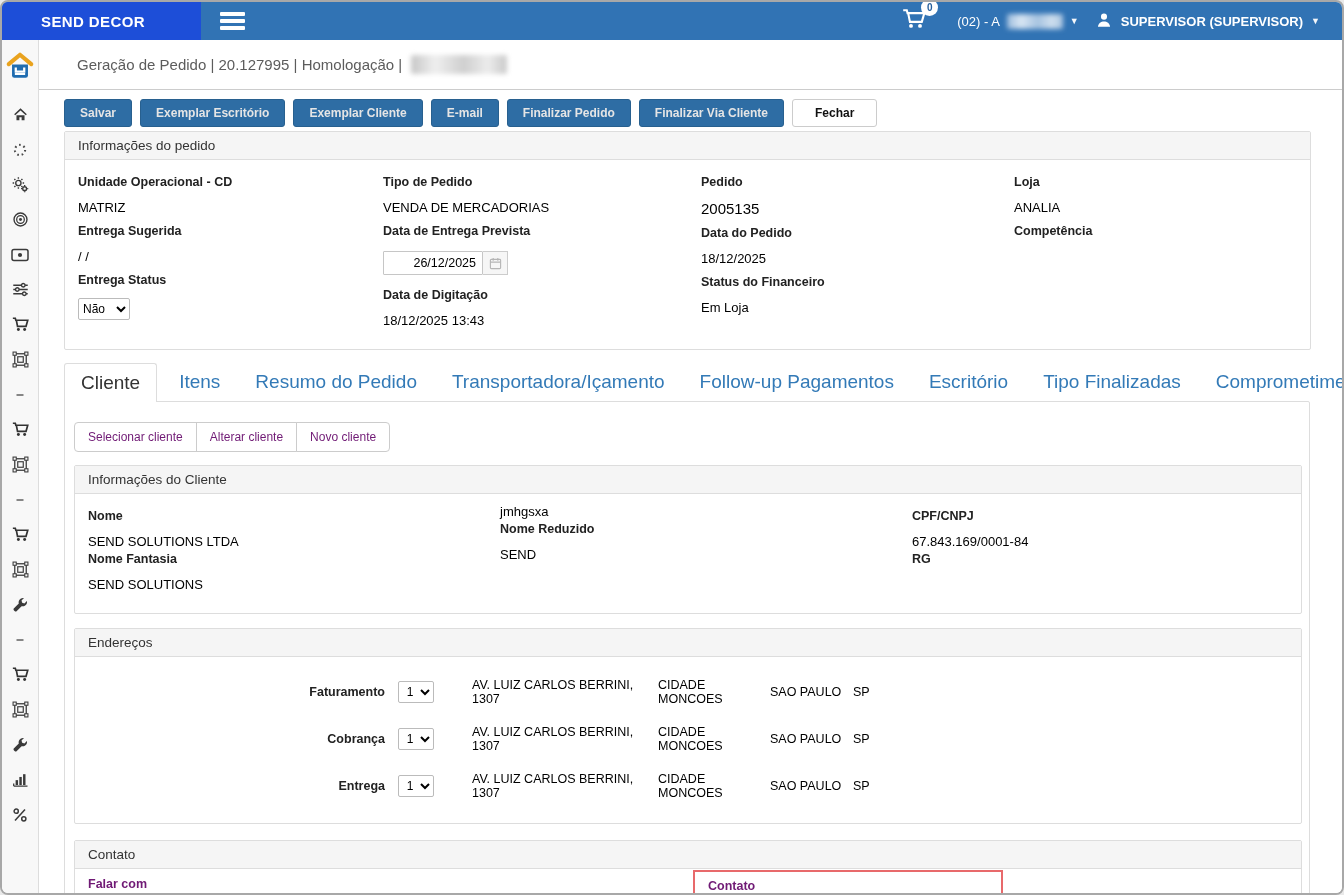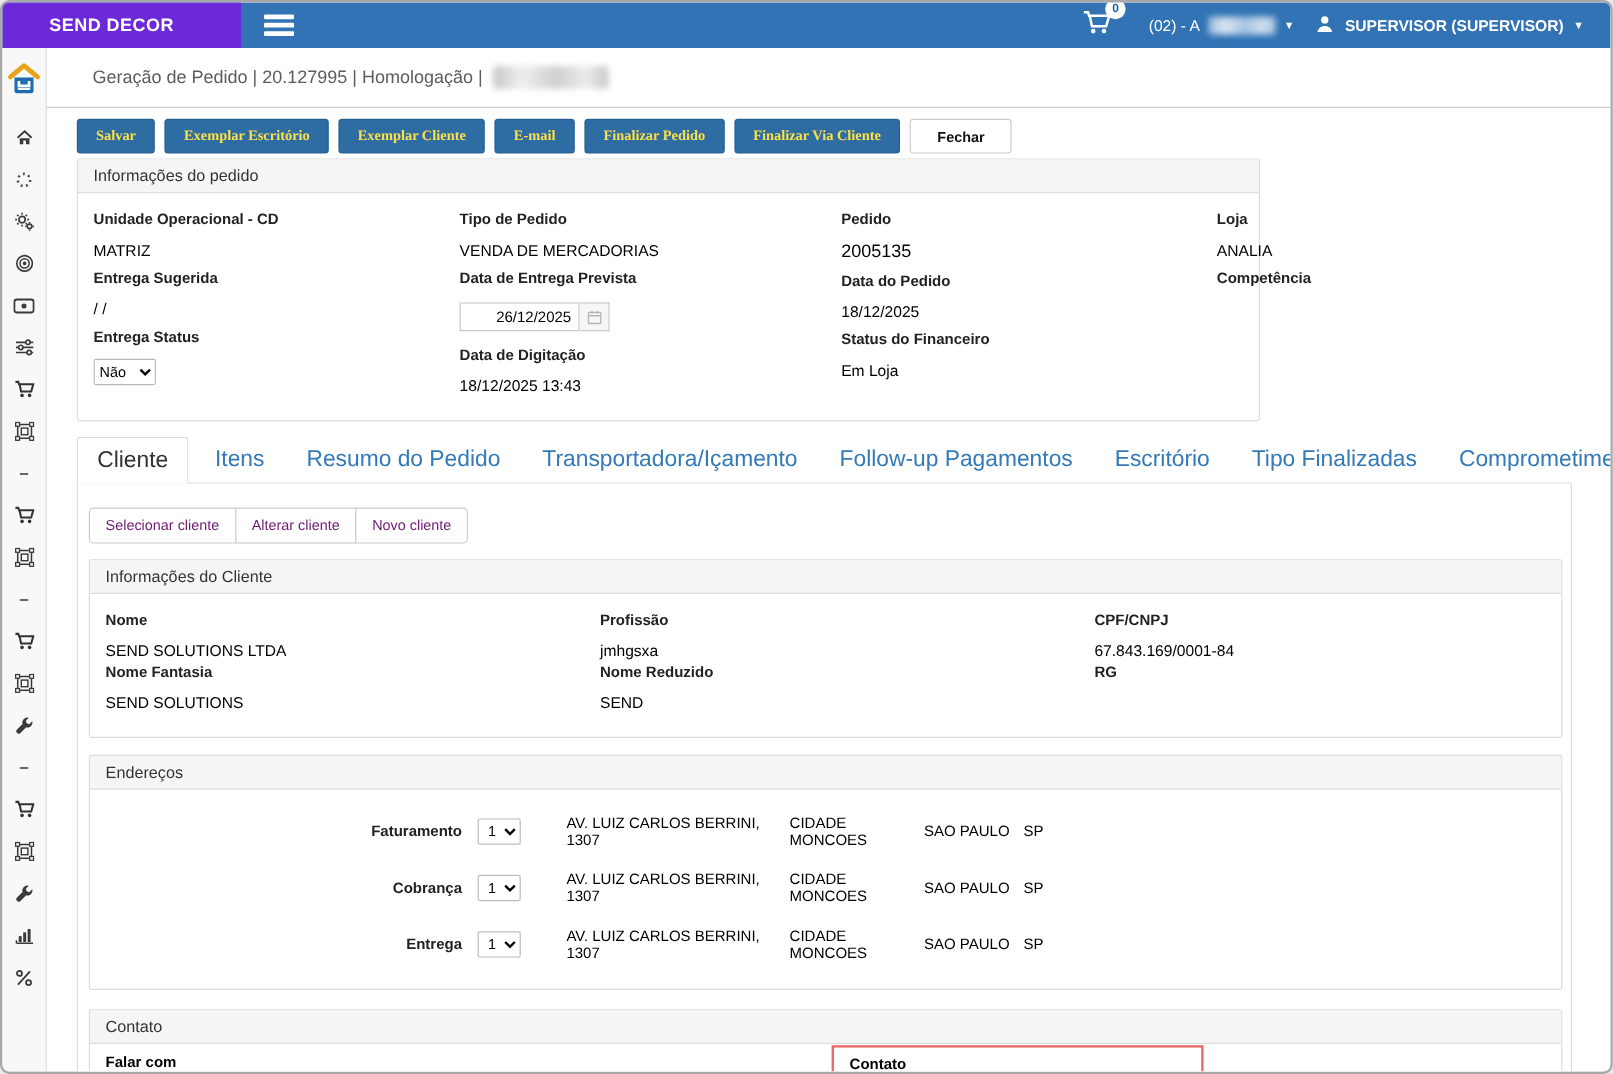--- a/index.html
+++ b/index.html
@@ -1,21 +1,21 @@
 <!DOCTYPE html>
 <html><head>
 <meta charset="utf-8">
 <style>
   html,body{margin:0;padding:0;background:#e9e9e9;font-family:"Liberation Sans",sans-serif;}
   .window{position:relative;width:1344px;height:895px;box-sizing:border-box;background:#fff;
     border:2px solid #a8a8a8;border-radius:8px;overflow:hidden;}
 
   
   .topbar{position:absolute;top:0;left:0;right:0;height:38px;background:#3173b4;display:flex;align-items:center;z-index:5;}
-  .brand{width:199px;height:38px;background:#6d28d9;color:#fff;font-weight:bold;font-size:15px;
+  .brand{width:199px;height:38px;background:#1d4ed8;color:#fff;font-weight:bold;font-size:15px;
     letter-spacing:.4px;display:flex;align-items:center;padding-left:39px;box-sizing:border-box;cursor:pointer;}
   .hamburger{margin-left:19px;display:flex;flex-direction:column;gap:3px;cursor:pointer;}
   .hamburger span{width:25px;height:4px;background:#fff;border-radius:1px;}
   .topbar-right{margin-left:auto;display:flex;align-items:center;gap:16px;padding-right:22px;color:#fff;}
   .cartwrap{position:relative;margin-right:14px;cursor:pointer;}
   .badge{position:absolute;top:-8px;right:-11px;background:#fff;color:#27609e;border-radius:50%;
     width:17px;height:17px;font-size:10px;font-weight:bold;display:flex;align-items:center;justify-content:center;}
   .store{display:flex;align-items:center;gap:7px;font-size:13px;cursor:pointer;}
   .user{display:flex;align-items:center;gap:8px;font-size:13px;font-weight:bold;cursor:pointer;}
   .caret{font-size:9px;opacity:.95;}
@@ -30,26 +30,26 @@
   .logo{width:30px;height:30px;margin-bottom:16px;cursor:pointer;}
   .sb-item{height:35px;width:37px;display:flex;align-items:center;justify-content:center;cursor:pointer;}
 
   
   .crumbbar{position:absolute;top:38px;left:37px;right:0;height:50px;background:#fff;border-bottom:1px solid #ccc;
     display:flex;align-items:center;gap:9px;padding-left:38px;box-sizing:border-box;color:#5c5c5c;font-size:15px;}
 
   
   .main{position:absolute;top:88px;left:37px;right:0;bottom:0;background:#fff;padding:9px 0 0 25px;box-sizing:border-box;overflow:hidden;}
   .toolbar{display:flex;gap:8px;margin-bottom:4px;}
-  .btn-blue{background:#2e6da4;color:#fde047;font-weight:bold;font-size:12px;font-family:Liberation Serif, serif;
+  .btn-blue{background:#2e6da4;color:#e5e5e5;font-weight:bold;font-size:12px;font-family:Liberation Sans, sans-serif;
     border:1px solid #28608f;border-radius:3px;padding:6px 15px;cursor:pointer;}
   .btn-white{background:#fff;color:#111;font-weight:bold;font-size:12px;font-family:"Liberation Sans",sans-serif;
     border:1px solid #ccc;border-radius:3px;padding:6px 22px;cursor:pointer;}
 
-  .panel{width:986px;box-sizing:border-box;border:1px solid #ddd;border-radius:2px;background:#fff;}
+  .panel{width:1247px;box-sizing:border-box;border:1px solid #ddd;border-radius:2px;background:#fff;}
   .panel-h{background:#f5f5f5;border-bottom:1px solid #ddd;padding:6px 13px;font-size:13.5px;color:#333;}
   .panel-b{padding:10px 13px 12px 13px;}
 
   .order-grid{display:grid;grid-template-columns:305px 318px 313px 1fr;}
   .f-label{font-weight:bold;font-size:12.5px;color:#222;margin:5px 0 11px 0;}
   .f-value{font-size:13px;color:#000;margin:0 0 9px 0;min-height:15px;}
   .f-value.big{font-size:15px;}
   select{font-family:"Liberation Sans",sans-serif;font-size:12px;height:22px;border:1px solid #bbb;background:#fff;border-radius:2px;}
   .inp{font-family:"Liberation Sans",sans-serif;font-size:12.5px;color:#000;height:20px;border:1px solid #c6c6c6;
     border-radius:1px;padding:1px 6px;box-sizing:content-box;}
@@ -76,21 +76,21 @@
   
   .addr-row{display:flex;align-items:center;margin:11px 0 19px 0;font-size:12.5px;color:#000;}
   .addr-label{width:297px;text-align:right;font-weight:bold;color:#222;margin-right:13px;}
   .addr-row select{width:36px;margin-right:18px;text-align:center;}
   .addr-street{width:186px;margin-left:20px;}
   .addr-district{width:112px;}
   .addr-city{width:83px;}
 
   
   .contact-body{position:relative;height:148px;padding:8px 13px 0 13px;}
-  .c-label{font-weight:bold;font-size:12.5px;color:#000000;margin-bottom:21px;}
+  .c-label{font-weight:bold;font-size:12.5px;color:#701a75;margin-bottom:21px;}
   .contact-left .inp.w270{width:268px;}
   .contact-right{position:absolute;left:633px;top:8px;}
   .red-box{border:2px solid #e8696b;padding:7px 9px 5px 13px;margin:-7px 0 4px -15px;width:284px;}
   .red-box .inp{width:269px;}
 </style>
 </head>
 <body>
 
 <div class="window">
 
@@ -403,21 +403,20 @@
       <div class="panel" style="width:1228px;margin-bottom:14px;">
         <div class="panel-h">Informações do Cliente</div>
         <div class="panel-b ci-grid">
           <div>
             <div class="f-label">Nome</div>
             <div class="f-value" style="margin-bottom:3px;">SEND SOLUTIONS LTDA</div>
             <div class="f-label" style="margin-top:0;">Nome Fantasia</div>
             <div class="f-value">SEND SOLUTIONS</div>
           </div>
           <div>
-            <div class="f-label">Profissão</div>
             <div class="f-value" style="margin-bottom:3px;">jmhgsxa</div>
             <div class="f-label" style="margin-top:0;">Nome Reduzido</div>
             <div class="f-value">SEND</div>
           </div>
           <div>
             <div class="f-label">CPF/CNPJ</div>
             <div class="f-value" style="margin-bottom:3px;">67.843.169/0001-84</div>
             <div class="f-label" style="margin-top:0;">RG</div>
             <div class="f-value"></div>
           </div>

